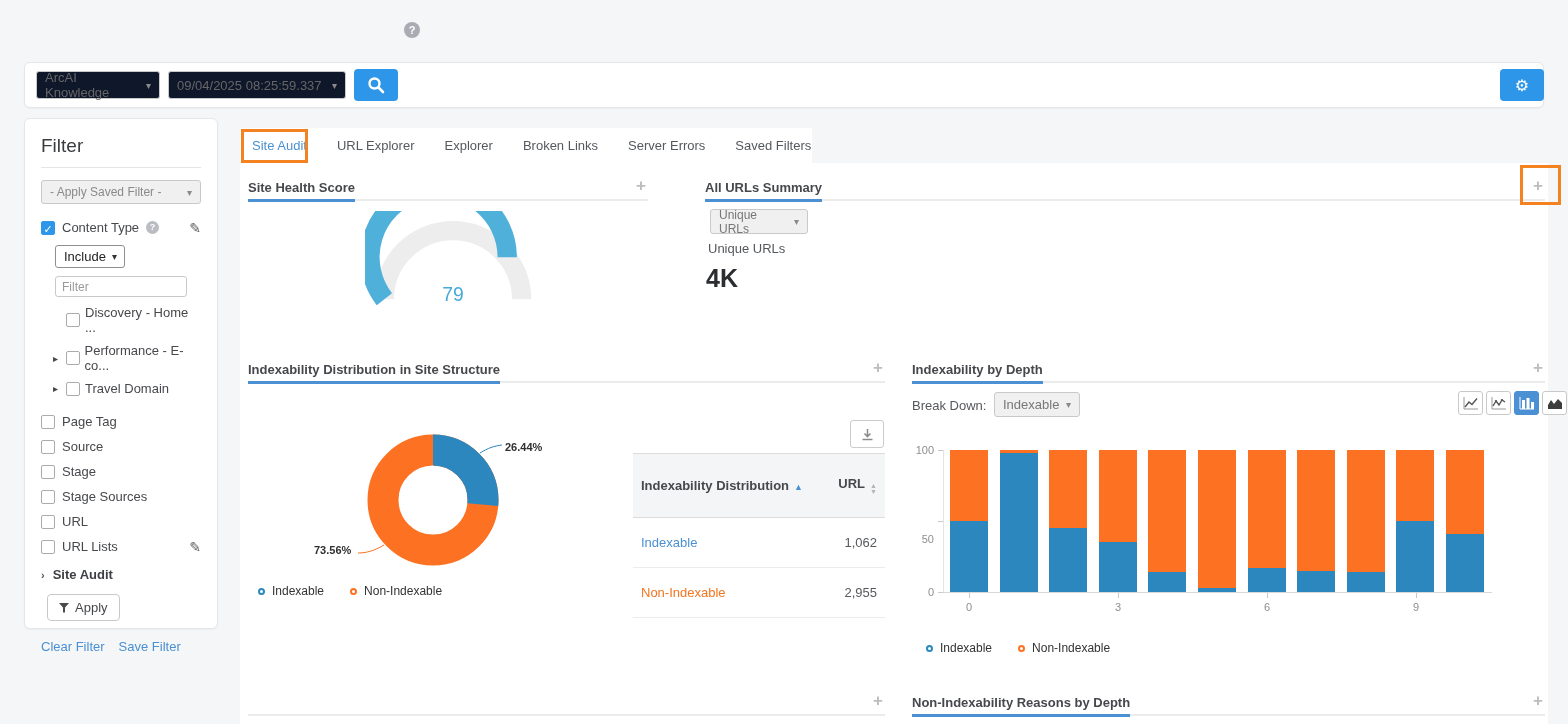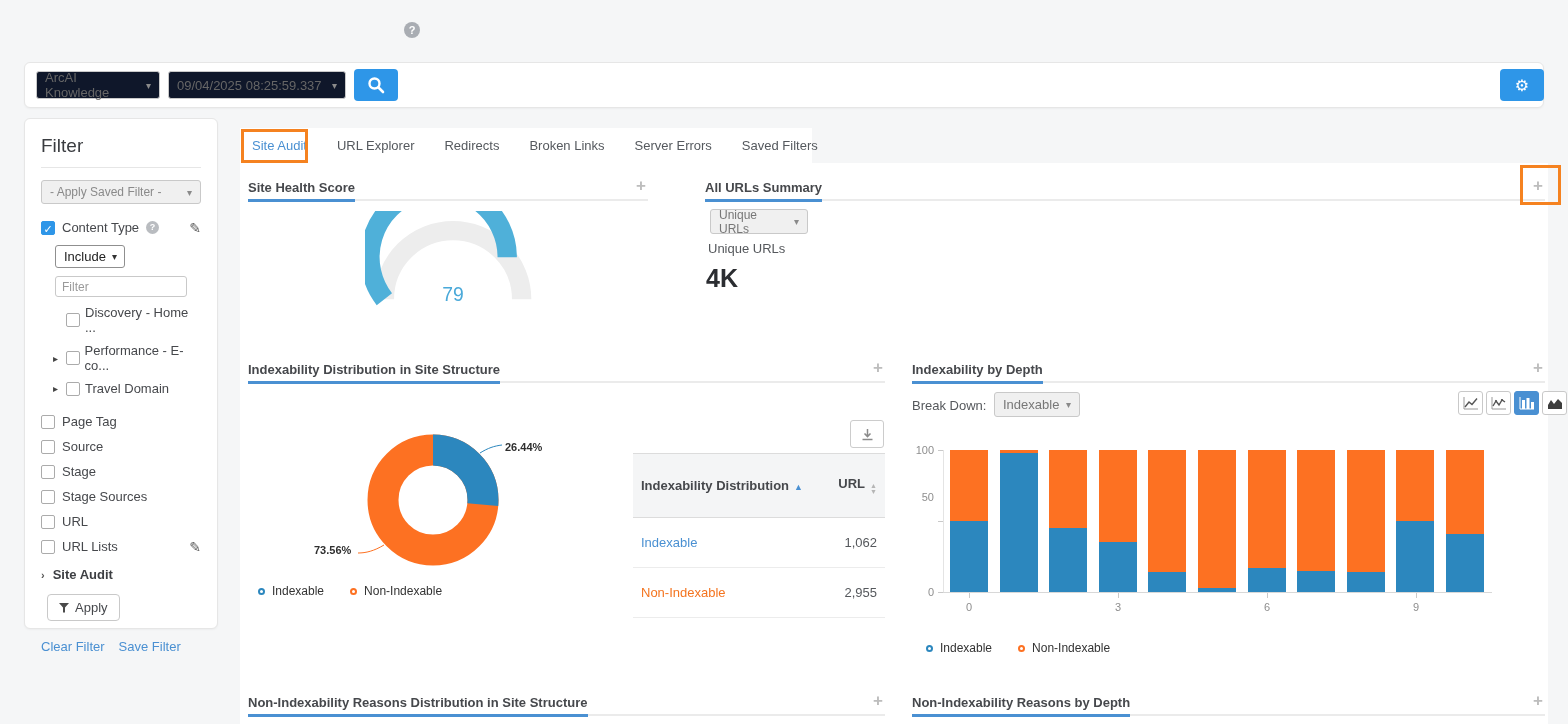--- a/index.html
+++ b/index.html
@@ -215,21 +215,21 @@
       <span>Save Filter</span>
     </div>
   </div>
 
   <div class="abs tabstrip-bg"></div>
   <div class="abs content-card"></div>
 
   <div class="abs tabs">
     <span class="tab active">Site Audit</span>
     <span class="tab">URL Explorer</span>
-    <span class="tab">Redirects</span>
+    <span class="tab">Explorer</span>
     <span class="tab">Broken Links</span>
     <span class="tab">Server Errors</span>
     <span class="tab">Saved Filters</span>
   </div>
 
   <div class="abs panel-head" style="left:248px; top:178px; width:400px;">
     <span class="ptitle">Site Health Score</span>
     <span class="plus">+</span>
   </div>
   <svg class="abs" style="left:365px; top:211px;" width="176" height="99" viewBox="0 0 200 112">
@@ -335,21 +335,21 @@
       </svg>
     </button>
     <button class="cbtn">
       <svg width="16" height="14" viewBox="0 0 16 14">
         <path d="M1,13 L1,9 4,4 7,8 11,3 15,7 15,13 Z" fill="#3d3d3d"></path>
       </svg>
     </button>
   </div>
 
   <div class="abs ylab" style="left:906px; top:444px;">100</div>
-  <div class="abs ylab" style="left:906px; top:491px;">50</div>
+  <div class="abs ylab" style="left:906px; top:533px;">50</div>
   <div class="abs ylab" style="left:906px; top:586px;">0</div>
   <div class="abs tick" style="left:938px; top:450px; width:5px; height:1px;"></div>
   <div class="abs tick" style="left:938px; top:521px; width:5px; height:1px;"></div>
   <div class="abs tick" style="left:938px; top:592px; width:5px; height:1px;"></div>
   <div class="abs" style="left:943px; top:450px; width:1px; height:142px; background:#e4e4e4;"></div>
   <div class="abs" style="left:943px; top:592px; width:549px; height:1px; background:#d8d8d8;"></div>
 
   <div class="abs bars" id="bars">
       <div class="bar">
         <div style="height: 50%; background: rgb(253, 113, 34);"></div>
@@ -411,21 +411,20 @@
       <span class="ring blue"></span>
       <span>Indexable</span>
     </span>
     <span class="item">
       <span class="ring orange"></span>
       <span>Non-Indexable</span>
     </span>
   </div>
 
   <div class="abs panel-head" style="left:248px; top:693px; width:637px;">
-    <span class="ptitle">Non-Indexability Reasons Distribution in Site Structure</span>
     <span class="plus">+</span>
   </div>
   <div class="abs panel-head" style="left:912px; top:693px; width:633px;">
     <span class="ptitle">Non-Indexability Reasons by Depth</span>
     <span class="plus">+</span>
   </div>
 
   <div class="abs annot" style="left:241px; top:129px; width:67px; height:34px;"></div>
   <div class="abs annot" style="left:1520px; top:165px; width:41px; height:40px;"></div>
 

